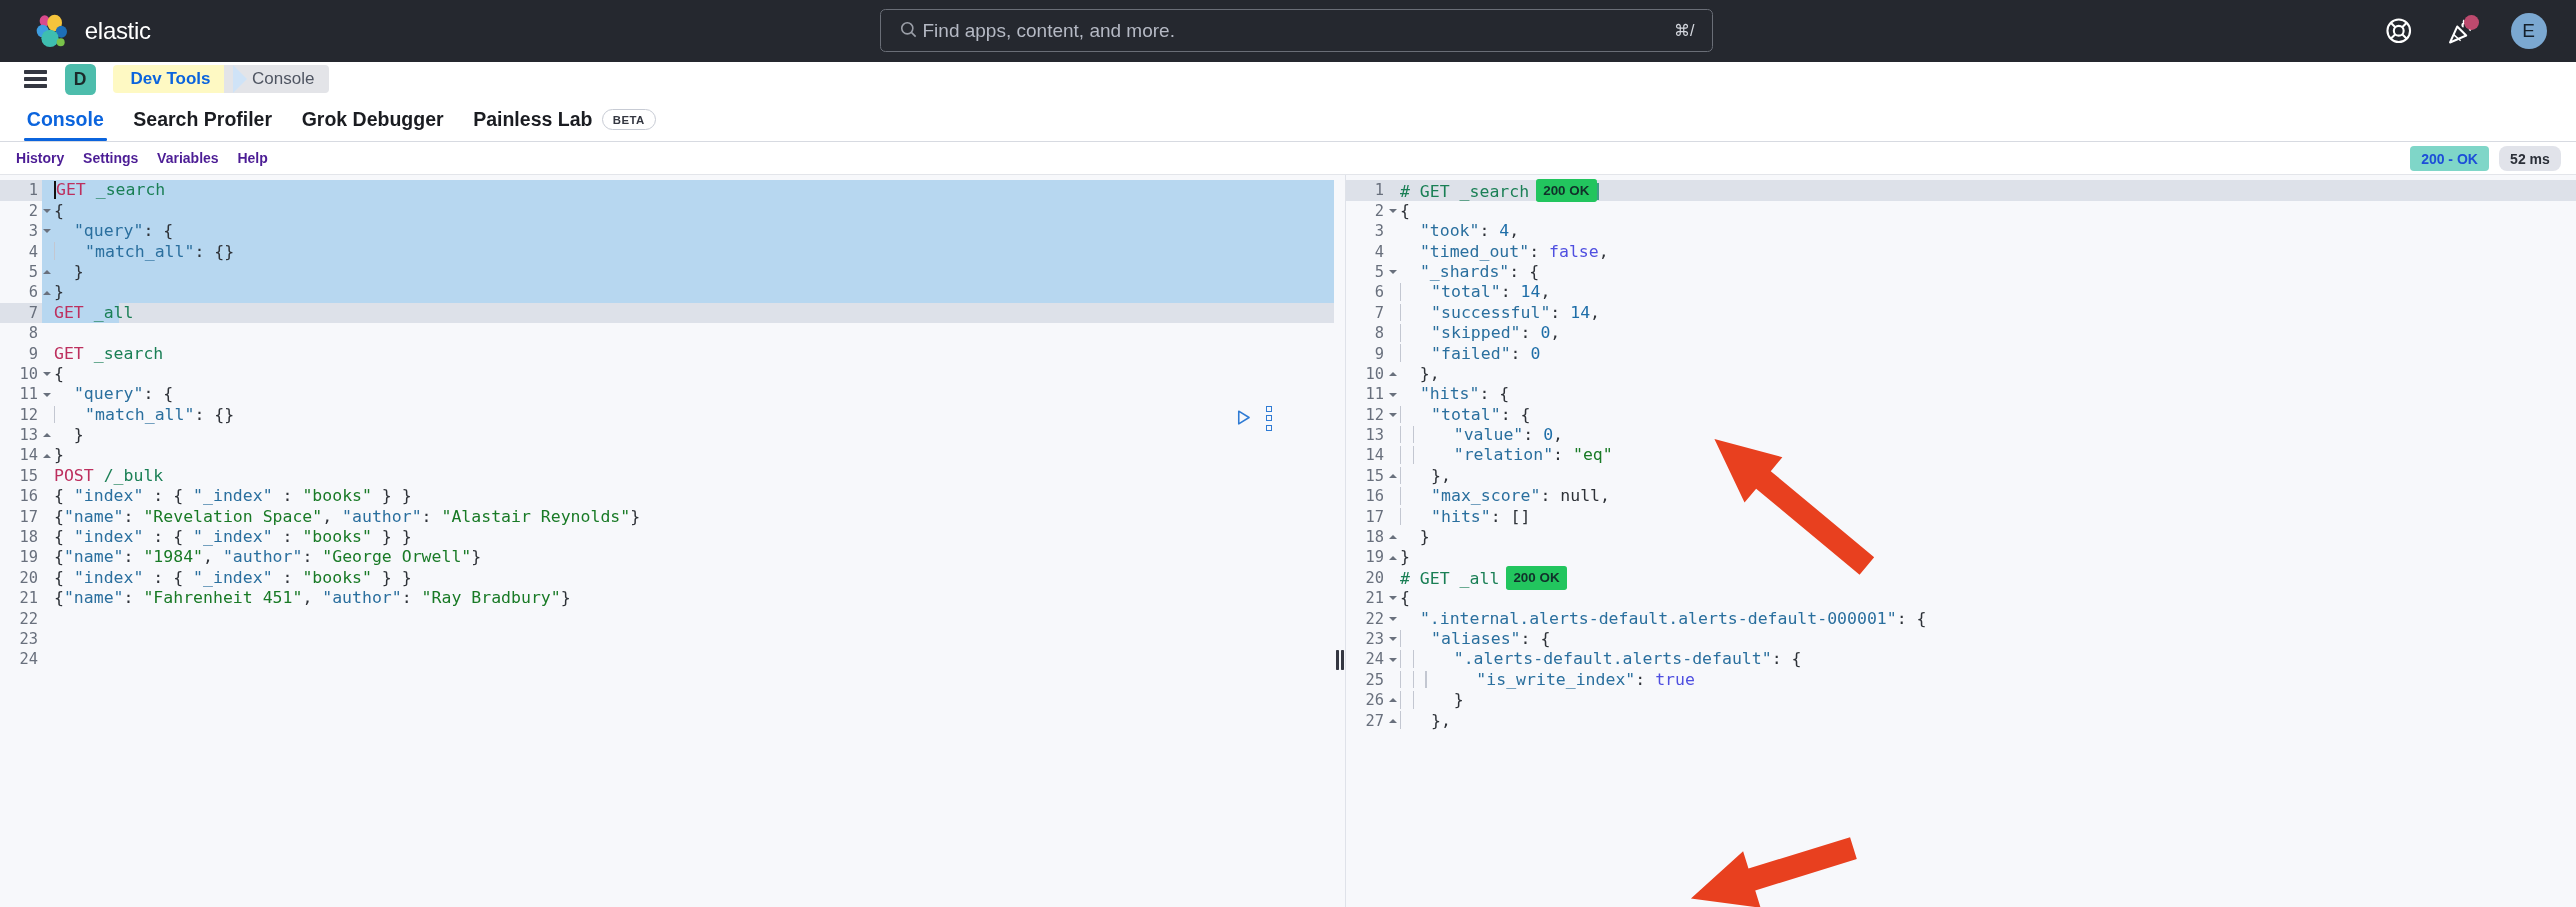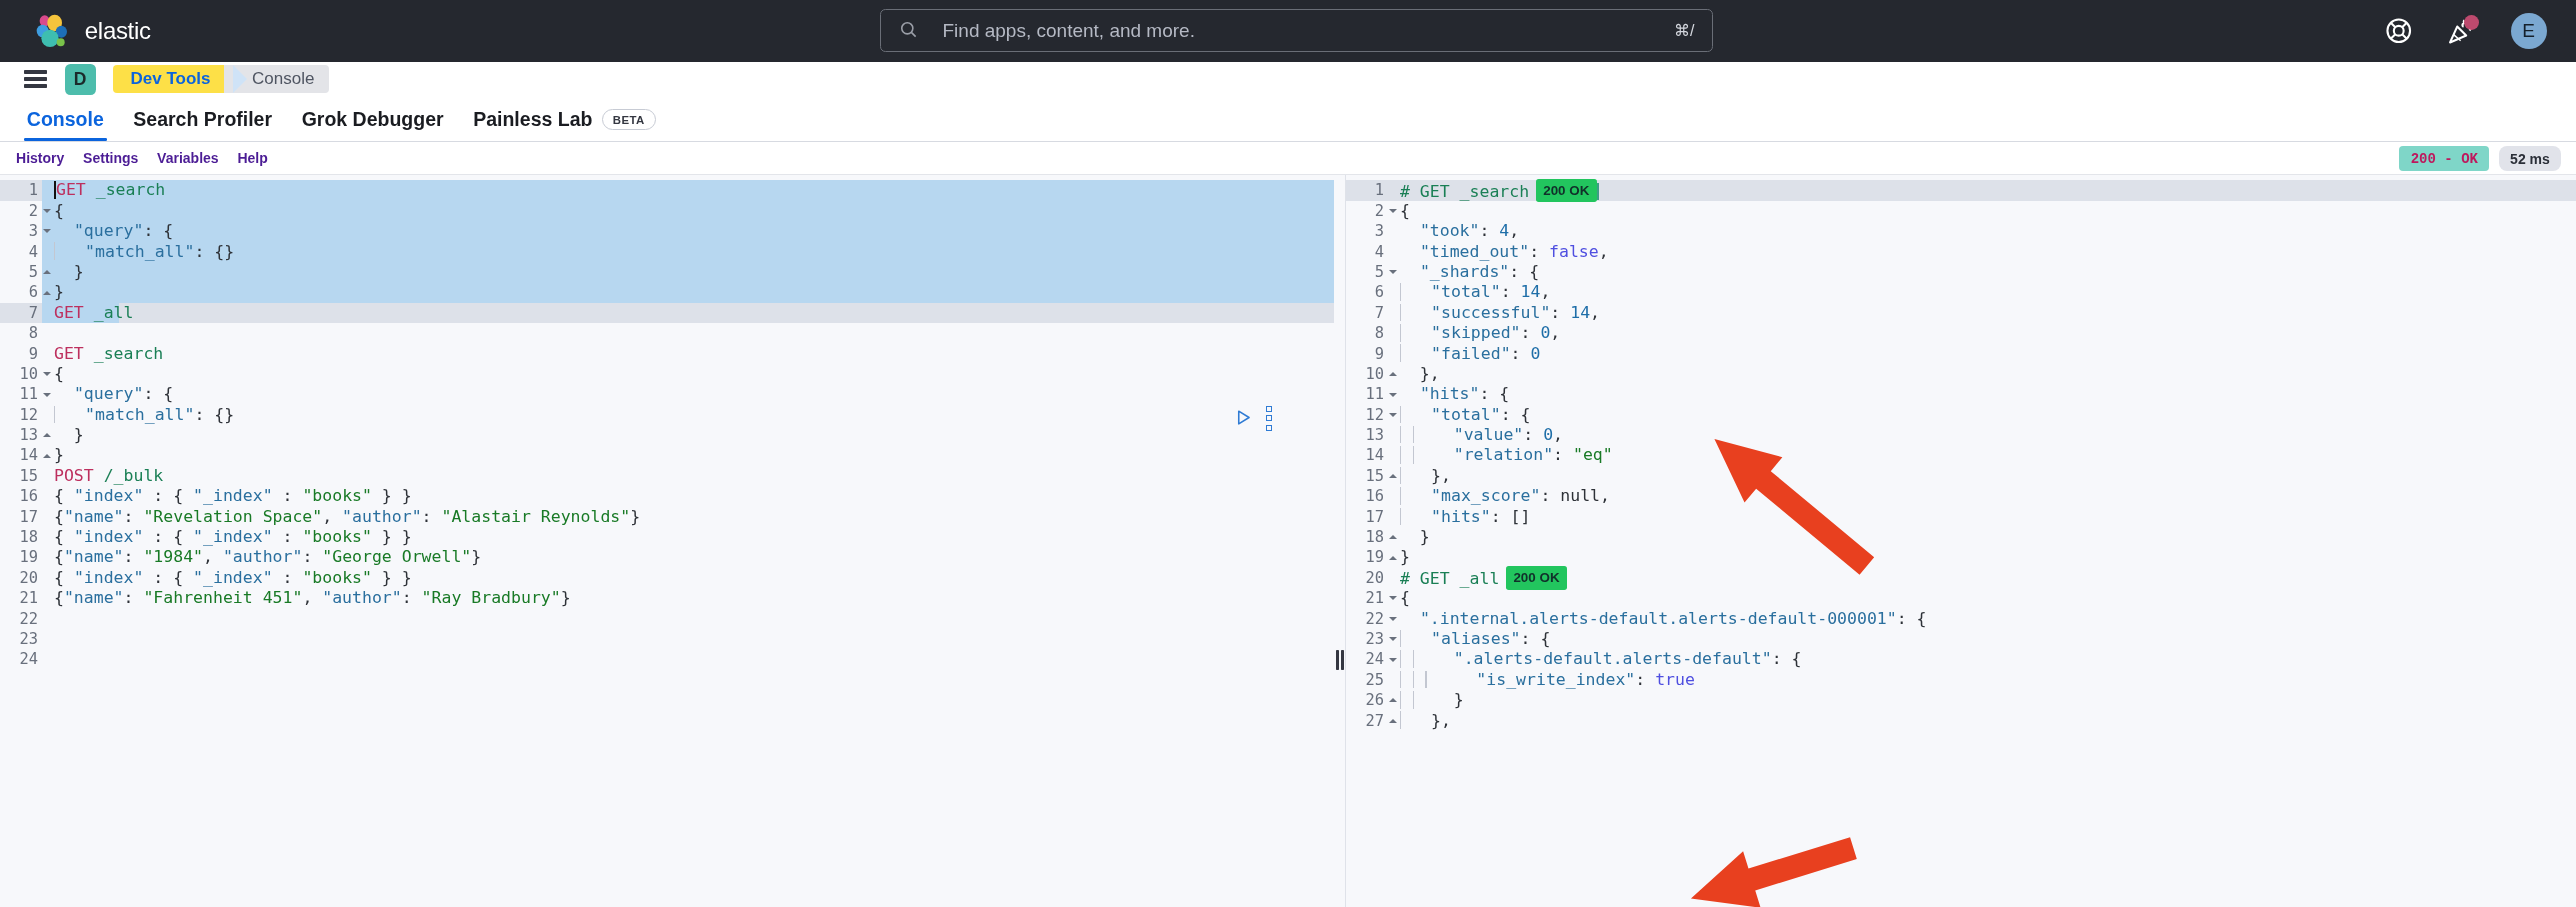--- a/index.html
+++ b/index.html
@@ -18,21 +18,21 @@
   .brand { display:flex; align-items:center; gap:14.8px; padding-left:34px; }
   .brand-logo { width:36px; height:36px; position:relative; }
   .brand-name {
     color:#ffffff; font-size:24px; font-weight:400; letter-spacing:-0.3px;
   }
   .globalsearch {
     position:absolute; left:880px; top:9.4px;
     width:833px; height:43px;
     border:0.7px solid #6a6e77; border-radius:5.4px;
     background:#25282f;
-    display:flex; align-items:center; padding:0 17.5px; gap:25px;
+    display:flex; align-items:center; padding:0 17.5px; gap:5px;
   }
   .gs-icon { flex:0 0 auto; opacity:.75; }
   .gs-text { color:#b5b9c4; font-size:19px; flex:1; }
   .gs-kbd { color:#d3d6dd; font-size:16px; }
   .topright {
     position:absolute; right:29.5px; top:0; height:62px;
     display:flex; align-items:center; gap:34px;
   }
   .ticon { position:relative; width:29.5px; height:29.5px; }
   .notif-dot {
@@ -57,21 +57,21 @@
     width:31px; height:31px; border-radius:5.4px; background:#4dbdac;
     color:#1b2a2a; display:flex; align-items:center; justify-content:center;
     font-size:17.5px; font-weight:700;
   }
   .crumbs { display:flex; align-items:center; height:28px; }
   .crumb {
     height:28px; display:flex; align-items:center;
     font-size:17px; padding:0 14.8px 0 17.5px; position:relative;
   }
   .crumb.first {
-    background:#fde047; color:#0b64dd; font-weight:700;
+    background:#fef9c3; color:#0b64dd; font-weight:700;
     border-radius:4px 0 0 4px; padding-right:23px;
   }
   .crumb.first::after{
     content:""; position:absolute; right:-13.4px; top:0;
     width:0; height:0; border-style:solid;
     border-width:14px 0 14px 14px;
     border-color:transparent transparent transparent #cfe3f7;
     z-index:2;
   }
   .crumb.last {
@@ -107,22 +107,22 @@
     padding-left:6.7px; position:relative; background:#fff;
   }
   .sm-item {
     font-size:14px; font-weight:700; color:#4c1d95; padding:0 9.4px;
   }
   .statusgroup {
     position:absolute; right:14.8px; top:4px;
     display:flex; align-items:center; gap:9.4px;
   }
   .badge-ok {
-    background:#7fd6c8; color:#be185d; font-size:14px; font-weight:700;
-    border-radius:4px; padding:4.7px 11.4px;font-family:Liberation Mono, monospace;
+    background:#7fd6c8; color:#1d4ed8; font-size:14px; font-weight:700;
+    border-radius:4px; padding:4.7px 11.4px;
   }
   .badge-ms {
     background:#e1e3ea; color:#2b2f38; font-size:14px; font-weight:700;
     border-radius:8px; padding:4.7px 11.4px;
   }
 
   
   .workspace {
     position:relative; height:735px; display:flex;
     background:#f7f8fb; border-top:0.7px solid #e3e5ea;

